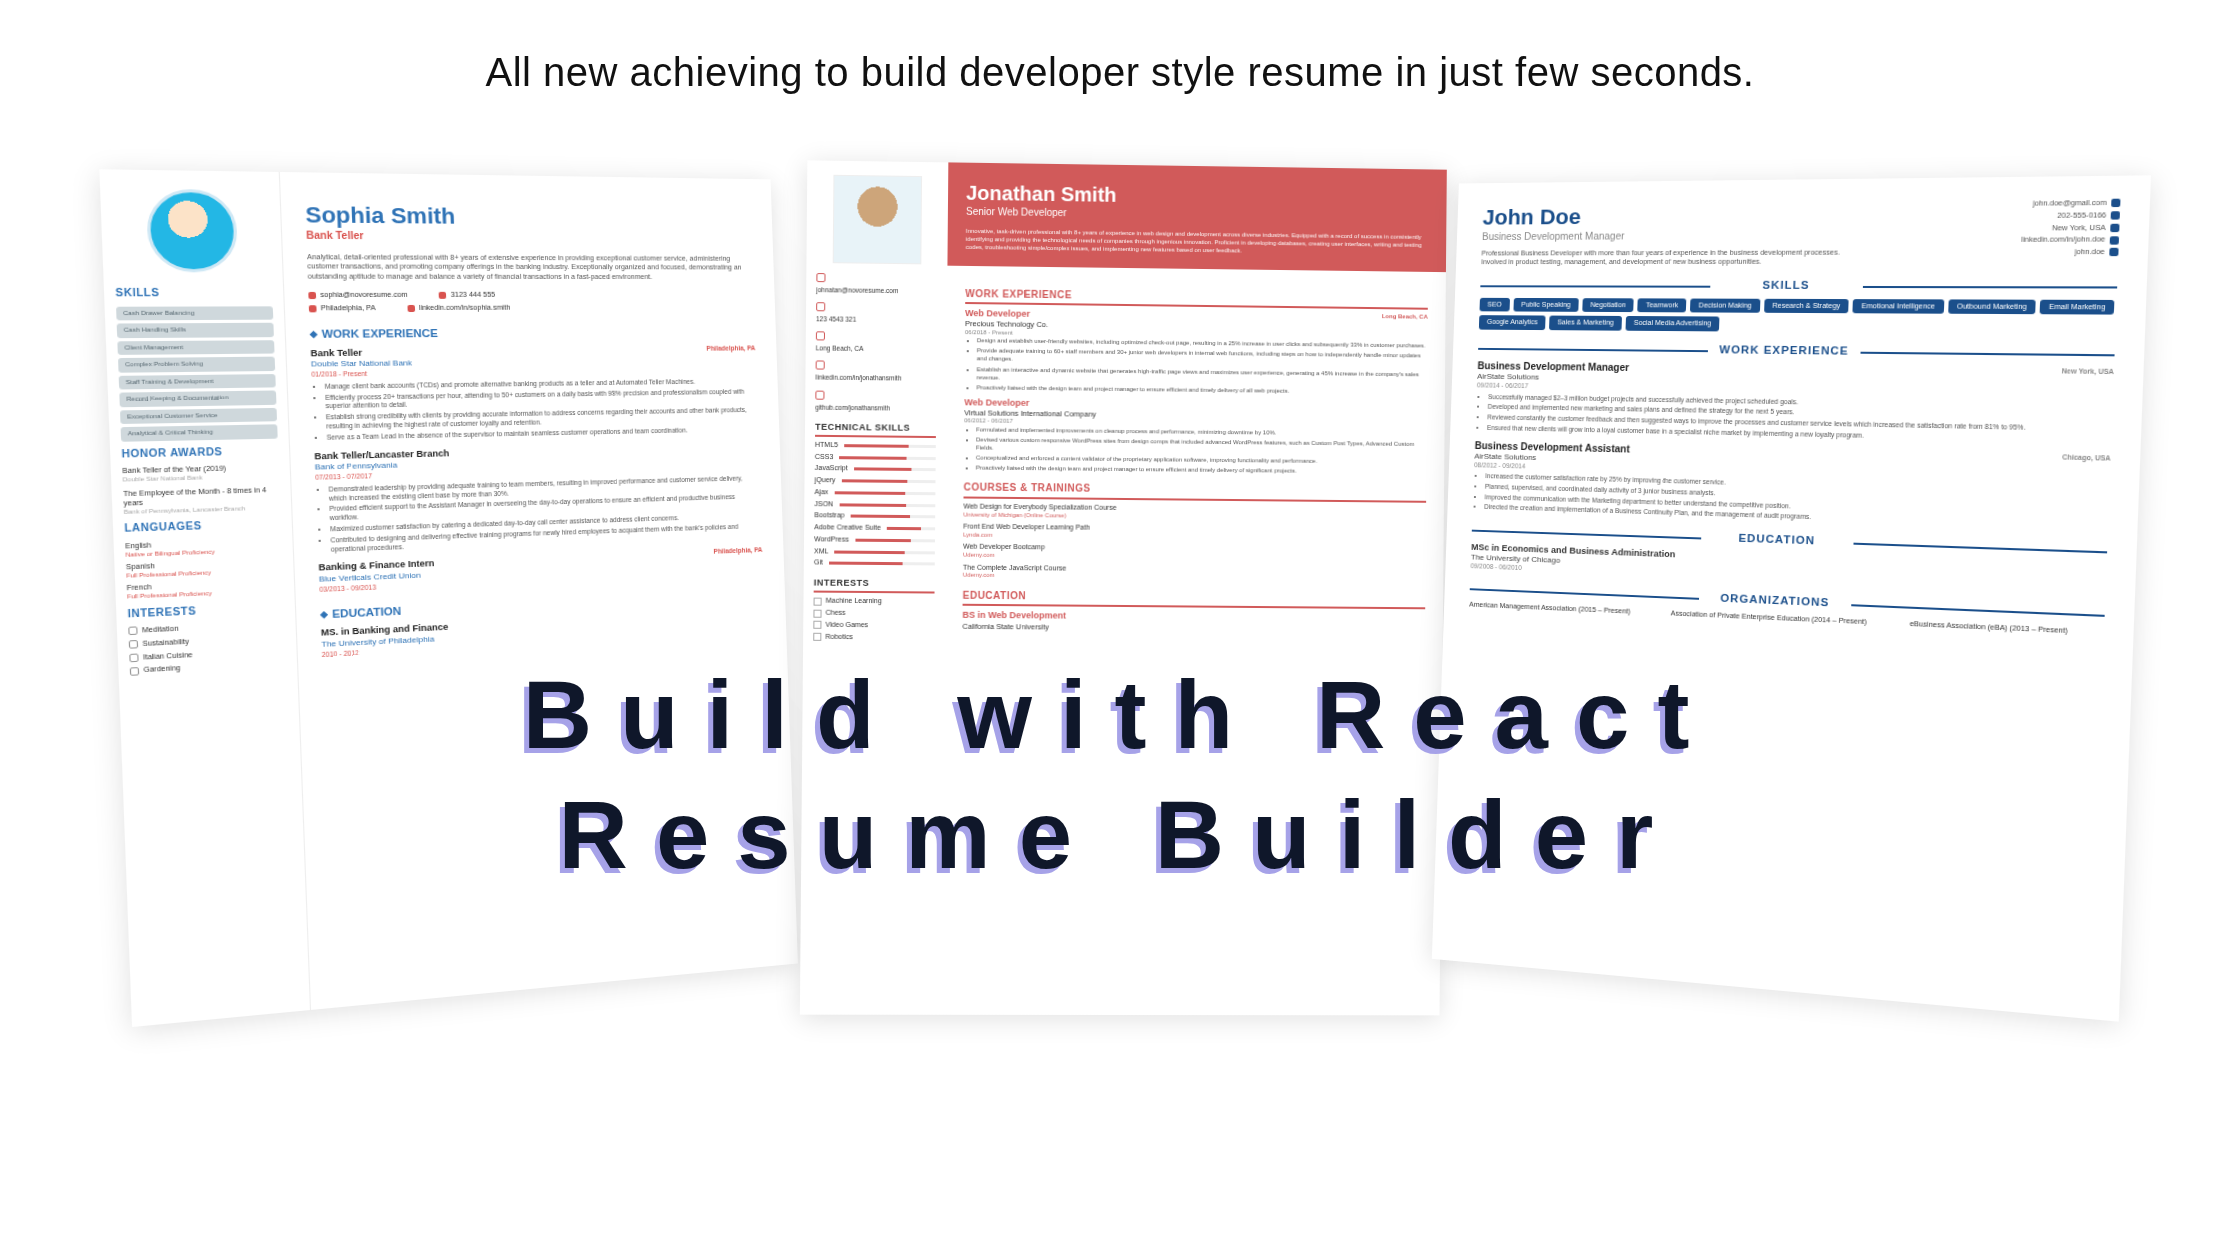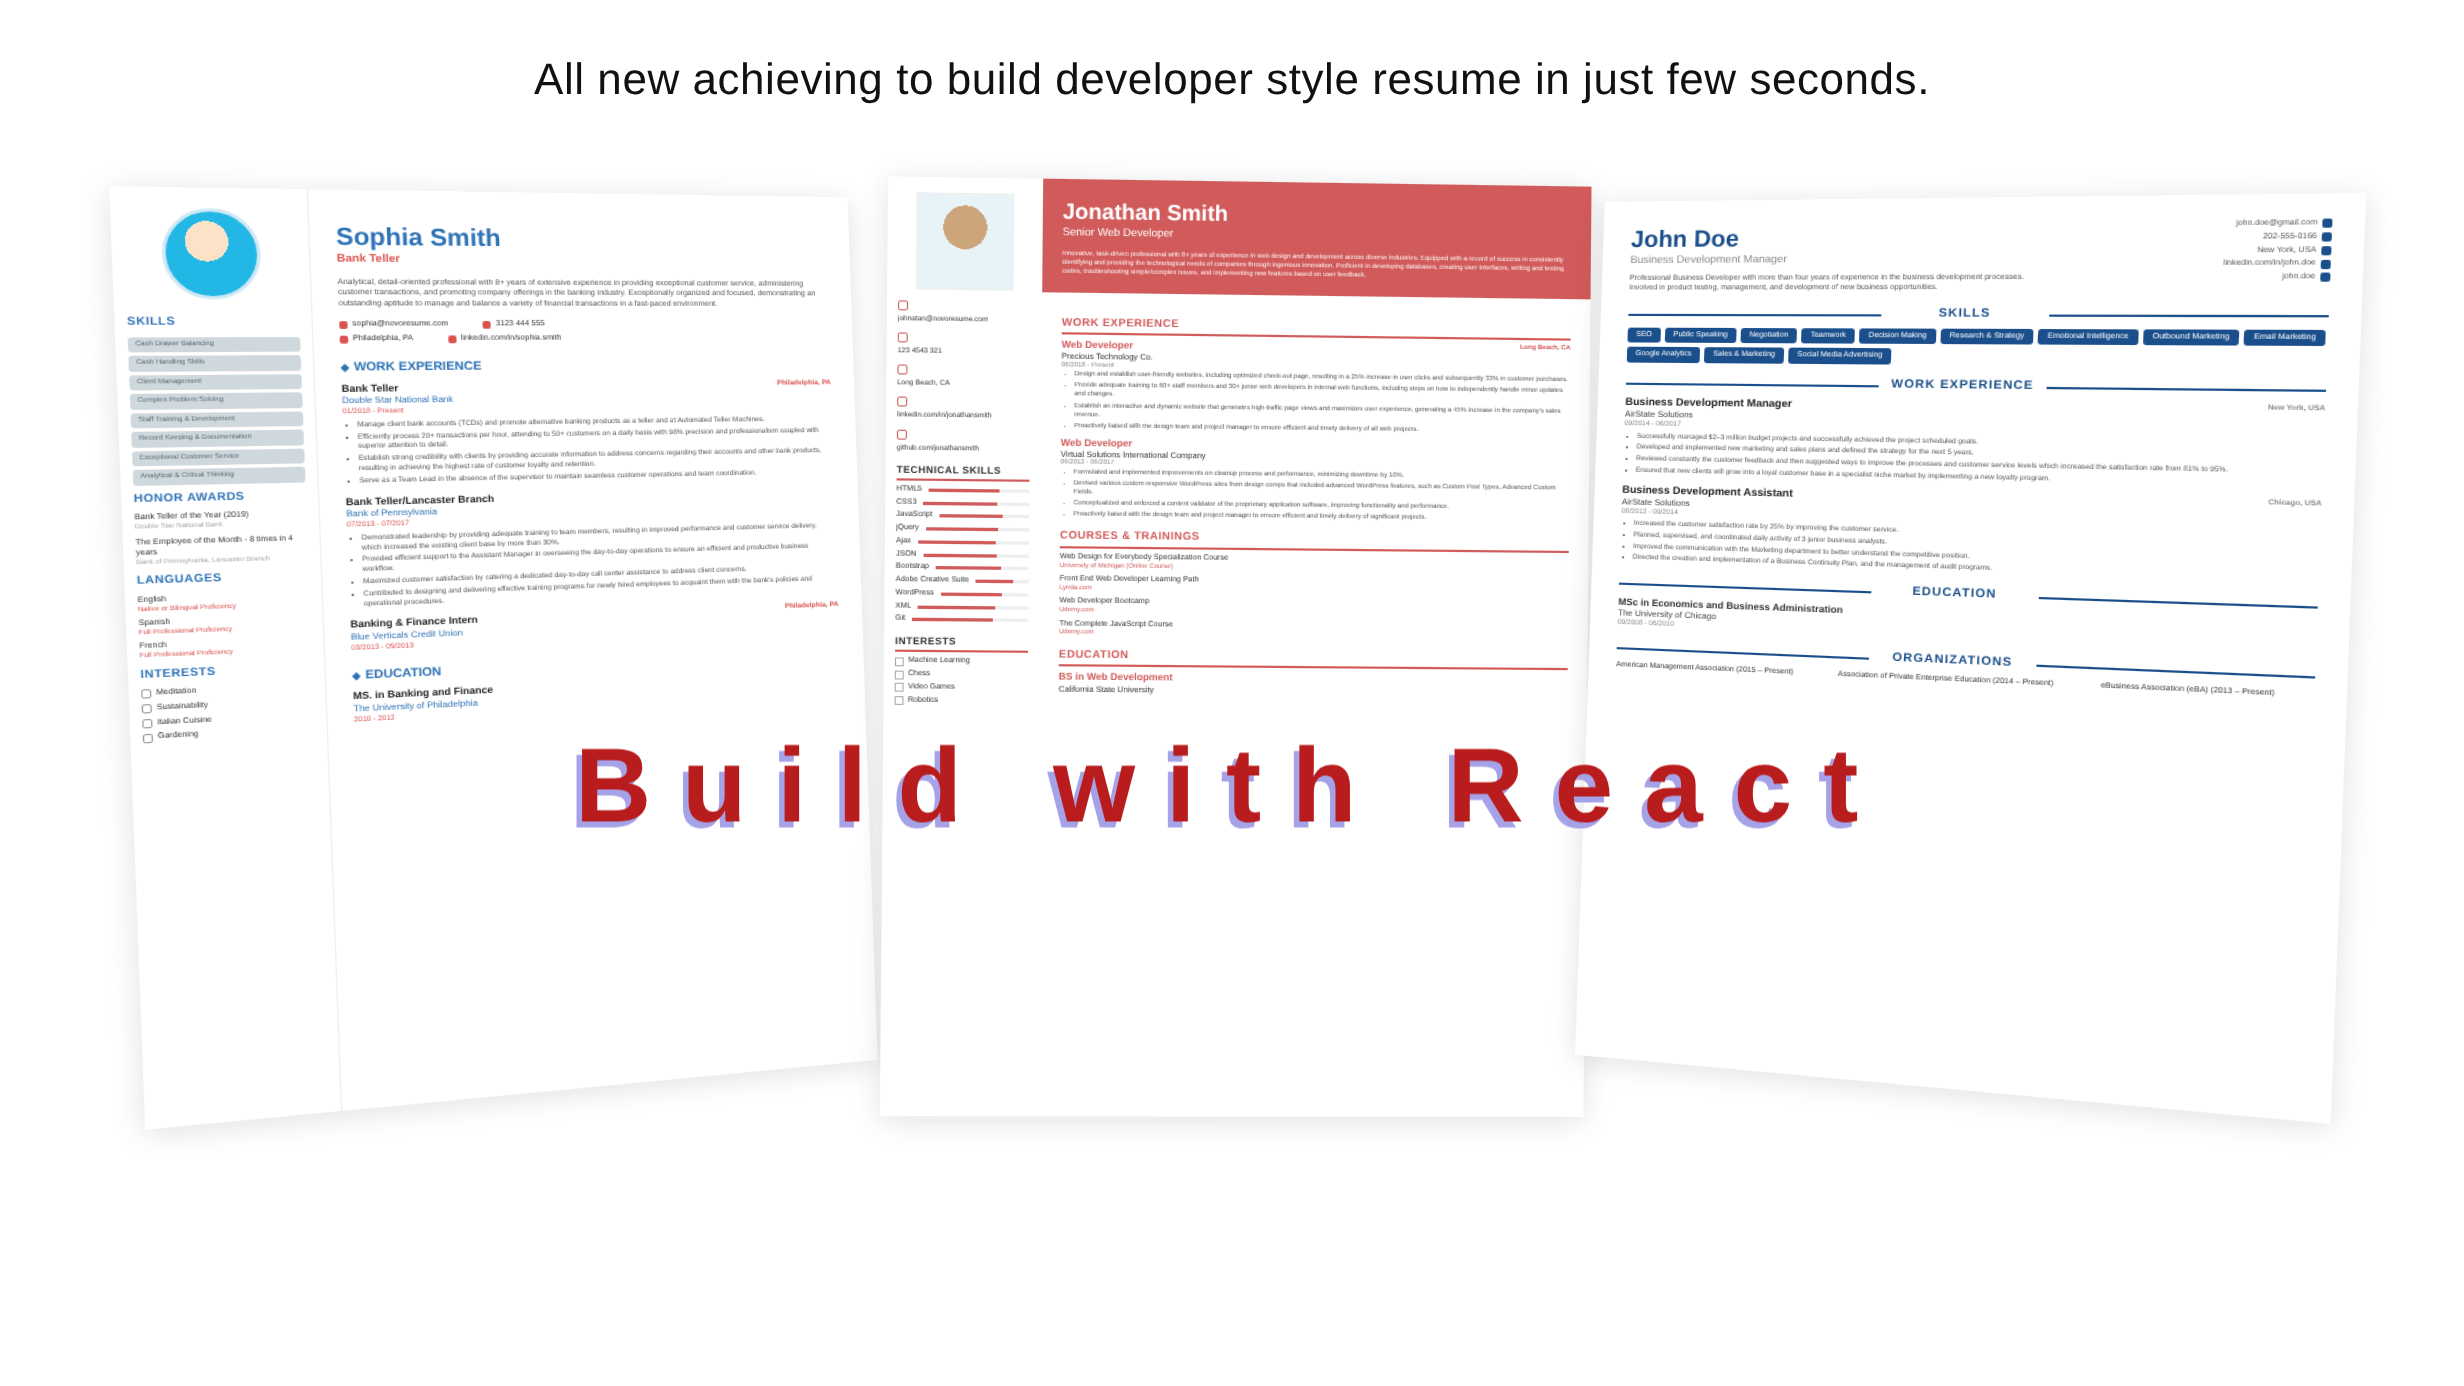--- a/index.html
+++ b/index.html
@@ -184,21 +184,21 @@
     position:absolute;
     left:0; right:0;
     top: 500px;
     text-align:center;
     pointer-events:none;
   }
   .hero-overlay .line {
     font-size: 96px;
     font-weight: 800;
     letter-spacing: 28px;
-    color:#b91c1c;
+    color:#0f172a;
     text-shadow: -5px 5px 0 #a6a2e8;
     line-height: 1.25;
     white-space: nowrap;
   }
 </style>
 </head>
 <body>
 
 <div class="tagline">All new achieving to build developer style resume in just few seconds.</div>
 
@@ -535,15 +535,16 @@
     <h5>ORGANIZATIONS</h5>
     <div class="orgrow" id="c3-orgs">
         <div>American Management Association (2015 – Present)</div>
         <div>Association of Private Enterprise Education (2014 – Present)</div>
         <div>eBusiness Association (eBA) (2013 – Present)</div>
       </div>
   </div>
 
   <div class="hero-overlay">
     <div class="line">Build with React</div>
+    <div class="line">Resume Builder</div>
   </div>
 
 </div>
 
 </body></html>

